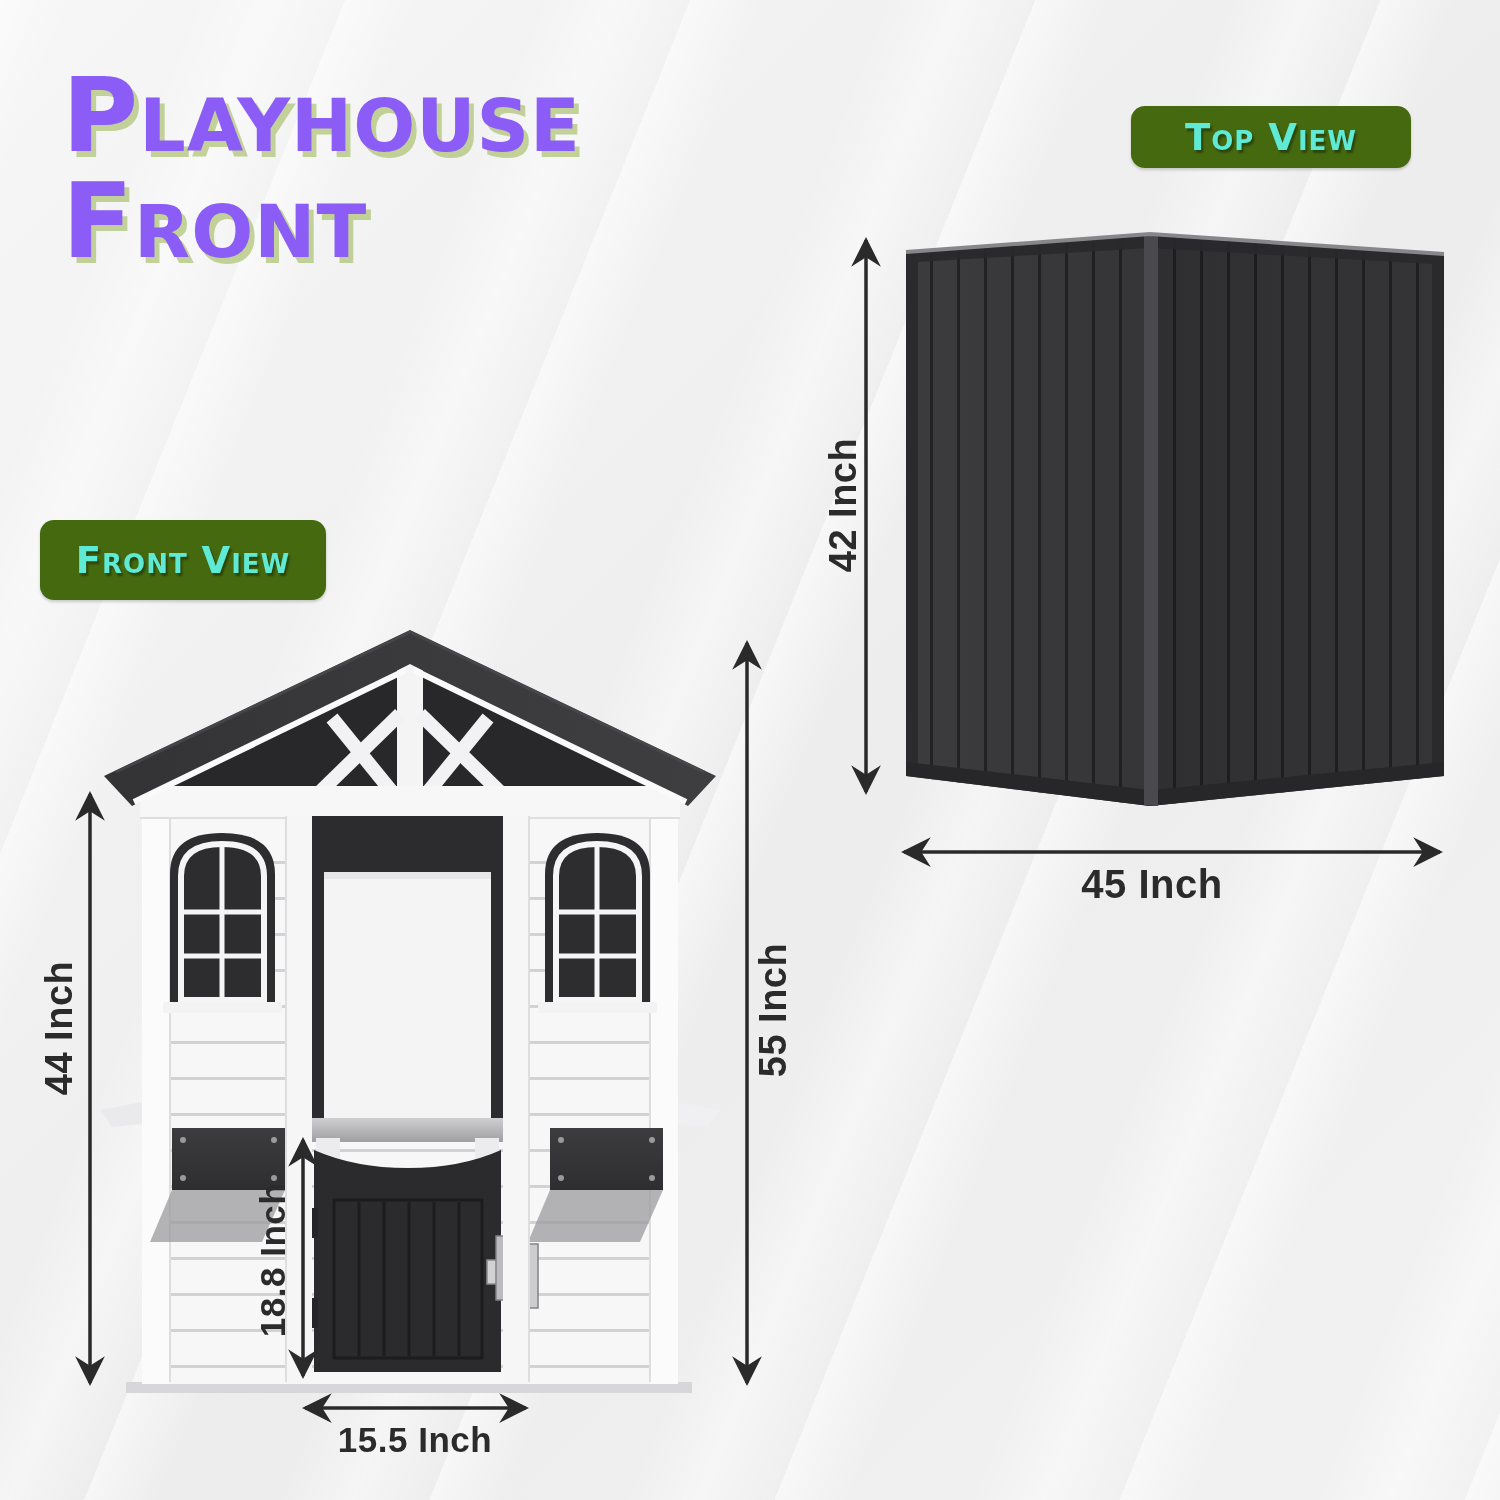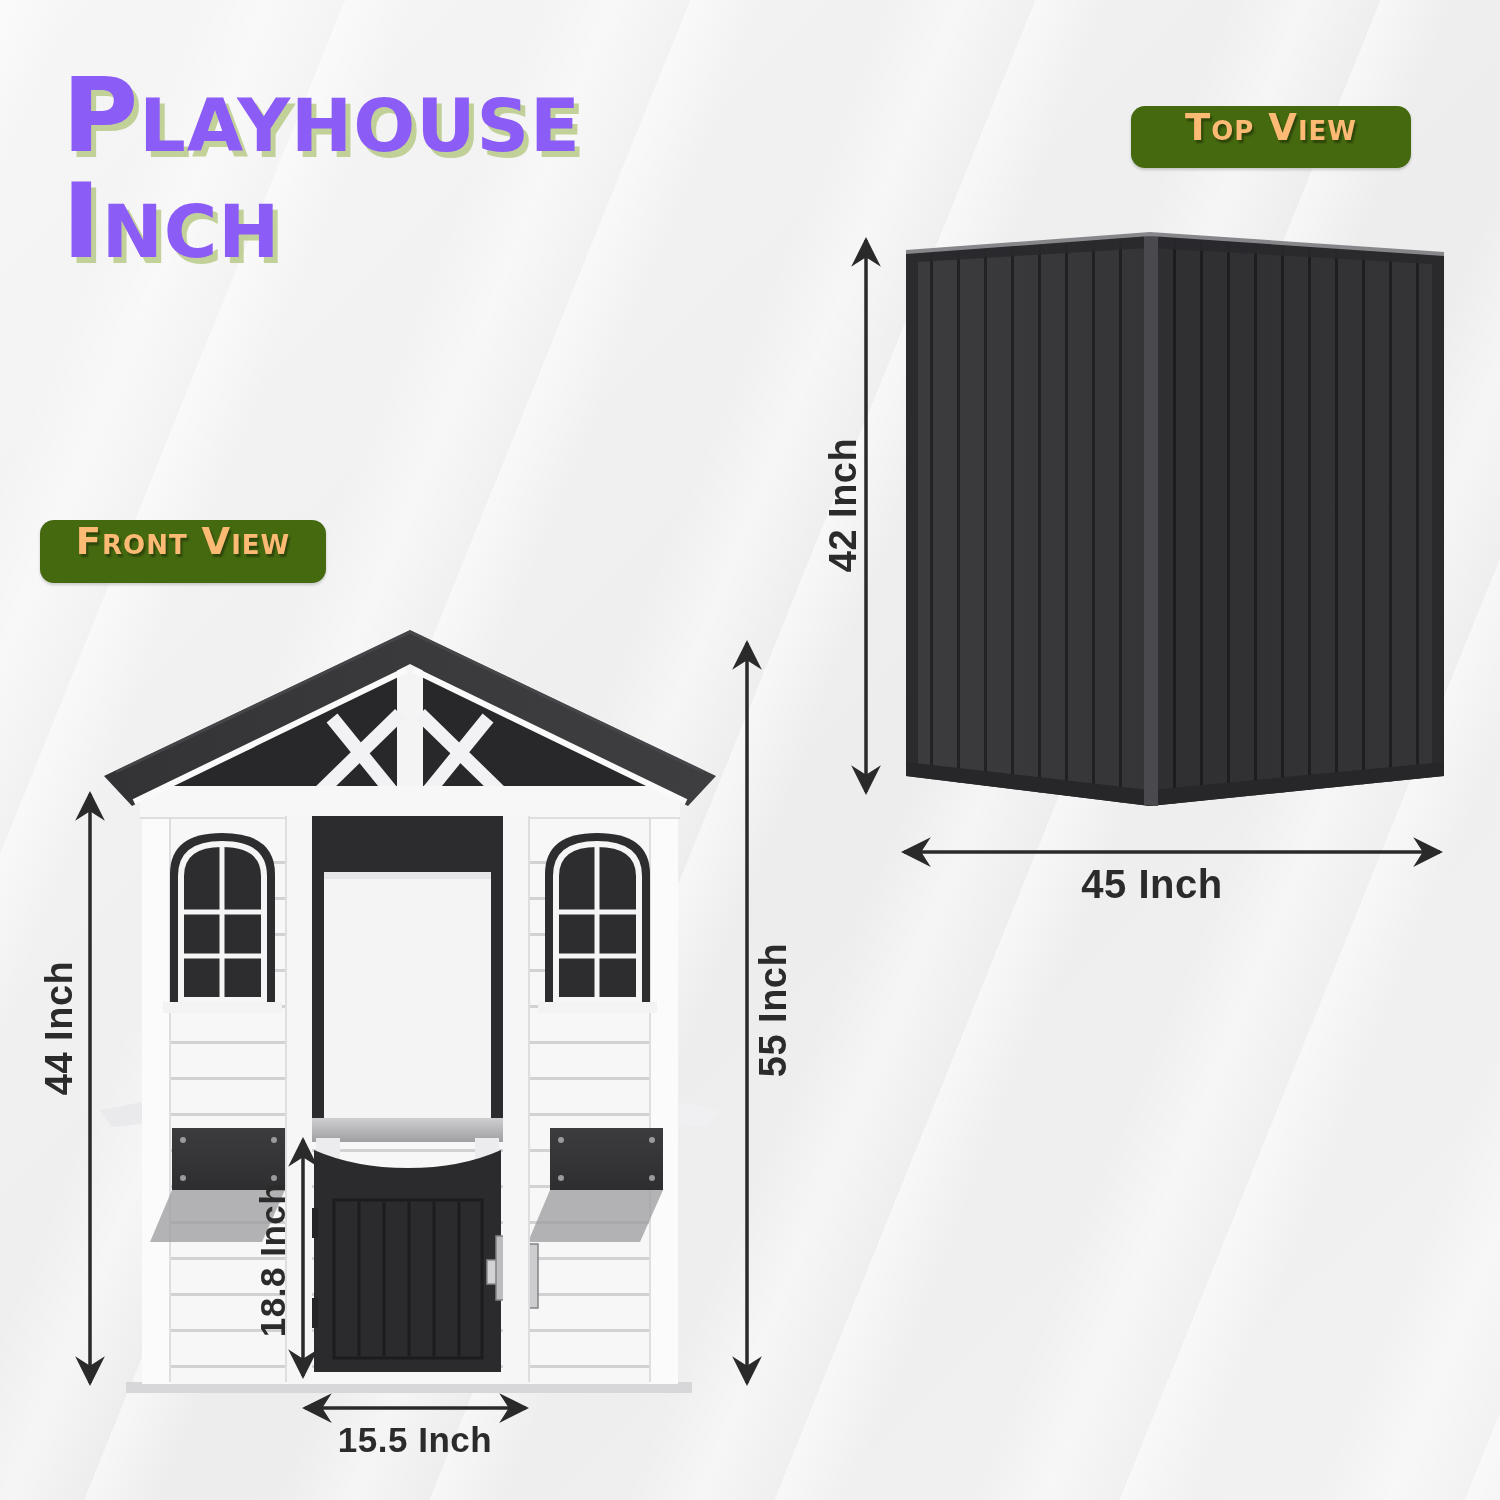--- a/index.html
+++ b/index.html
@@ -16,42 +16,42 @@
   }
   .title{
     position:absolute;left:62px;top:62px;
     font-family:"DejaVu Sans","Liberation Sans",sans-serif;
     font-weight:bold;font-variant:small-caps;
     font-size:104px;line-height:1.02;letter-spacing:1px;
     color:#8b5cf6;
     text-shadow:5px 6px 0 rgba(150,178,74,.55);
   }
   .badge{
-    position:absolute;display:flex;justify-content:center;
+    position:absolute;display:flex;align-items:center;justify-content:center;
     background:#45690f;border-radius:14px;
-    color:#fdba74;font-family:"DejaVu Sans","Liberation Sans",sans-serif;
+    color:#5eead4;font-family:"DejaVu Sans","Liberation Sans",sans-serif;
     font-weight:bold;font-variant:small-caps;font-size:37px;letter-spacing:1px;
     text-shadow:2px 3px 2px rgba(0,0,0,.35);
     box-shadow:0 2px 3px rgba(0,0,0,.18);
   }
-  .badge.front{left:40px;top:520px;width:286px;height:63px;}
+  .badge.front{left:40px;top:520px;width:286px;height:80px;}
   .badge.top{left:1131px;top:106px;width:280px;height:62px;}
   svg{position:absolute;left:0;top:0;}
   .dim{font-family:"Liberation Sans",sans-serif;font-weight:bold;fill:#2b2b2b;letter-spacing:.5px;}
   .dim.s38{font-size:38px;}
   .dim.s36{font-size:35px;}
   .dim.s40{font-size:40px;}
   .aline{stroke:#2a2a2a;stroke-width:3.5;fill:none;}
 </style>
 </head>
 <body>
 
 <div class="title">
   <div>Playhouse</div>
-  <div>Inch</div>
+  <div>Front</div>
 </div>
 
 <div class="badge top">
   <span>Top View</span>
 </div>
 
 <div class="badge front">
   <span>Front View</span>
 </div>
 

